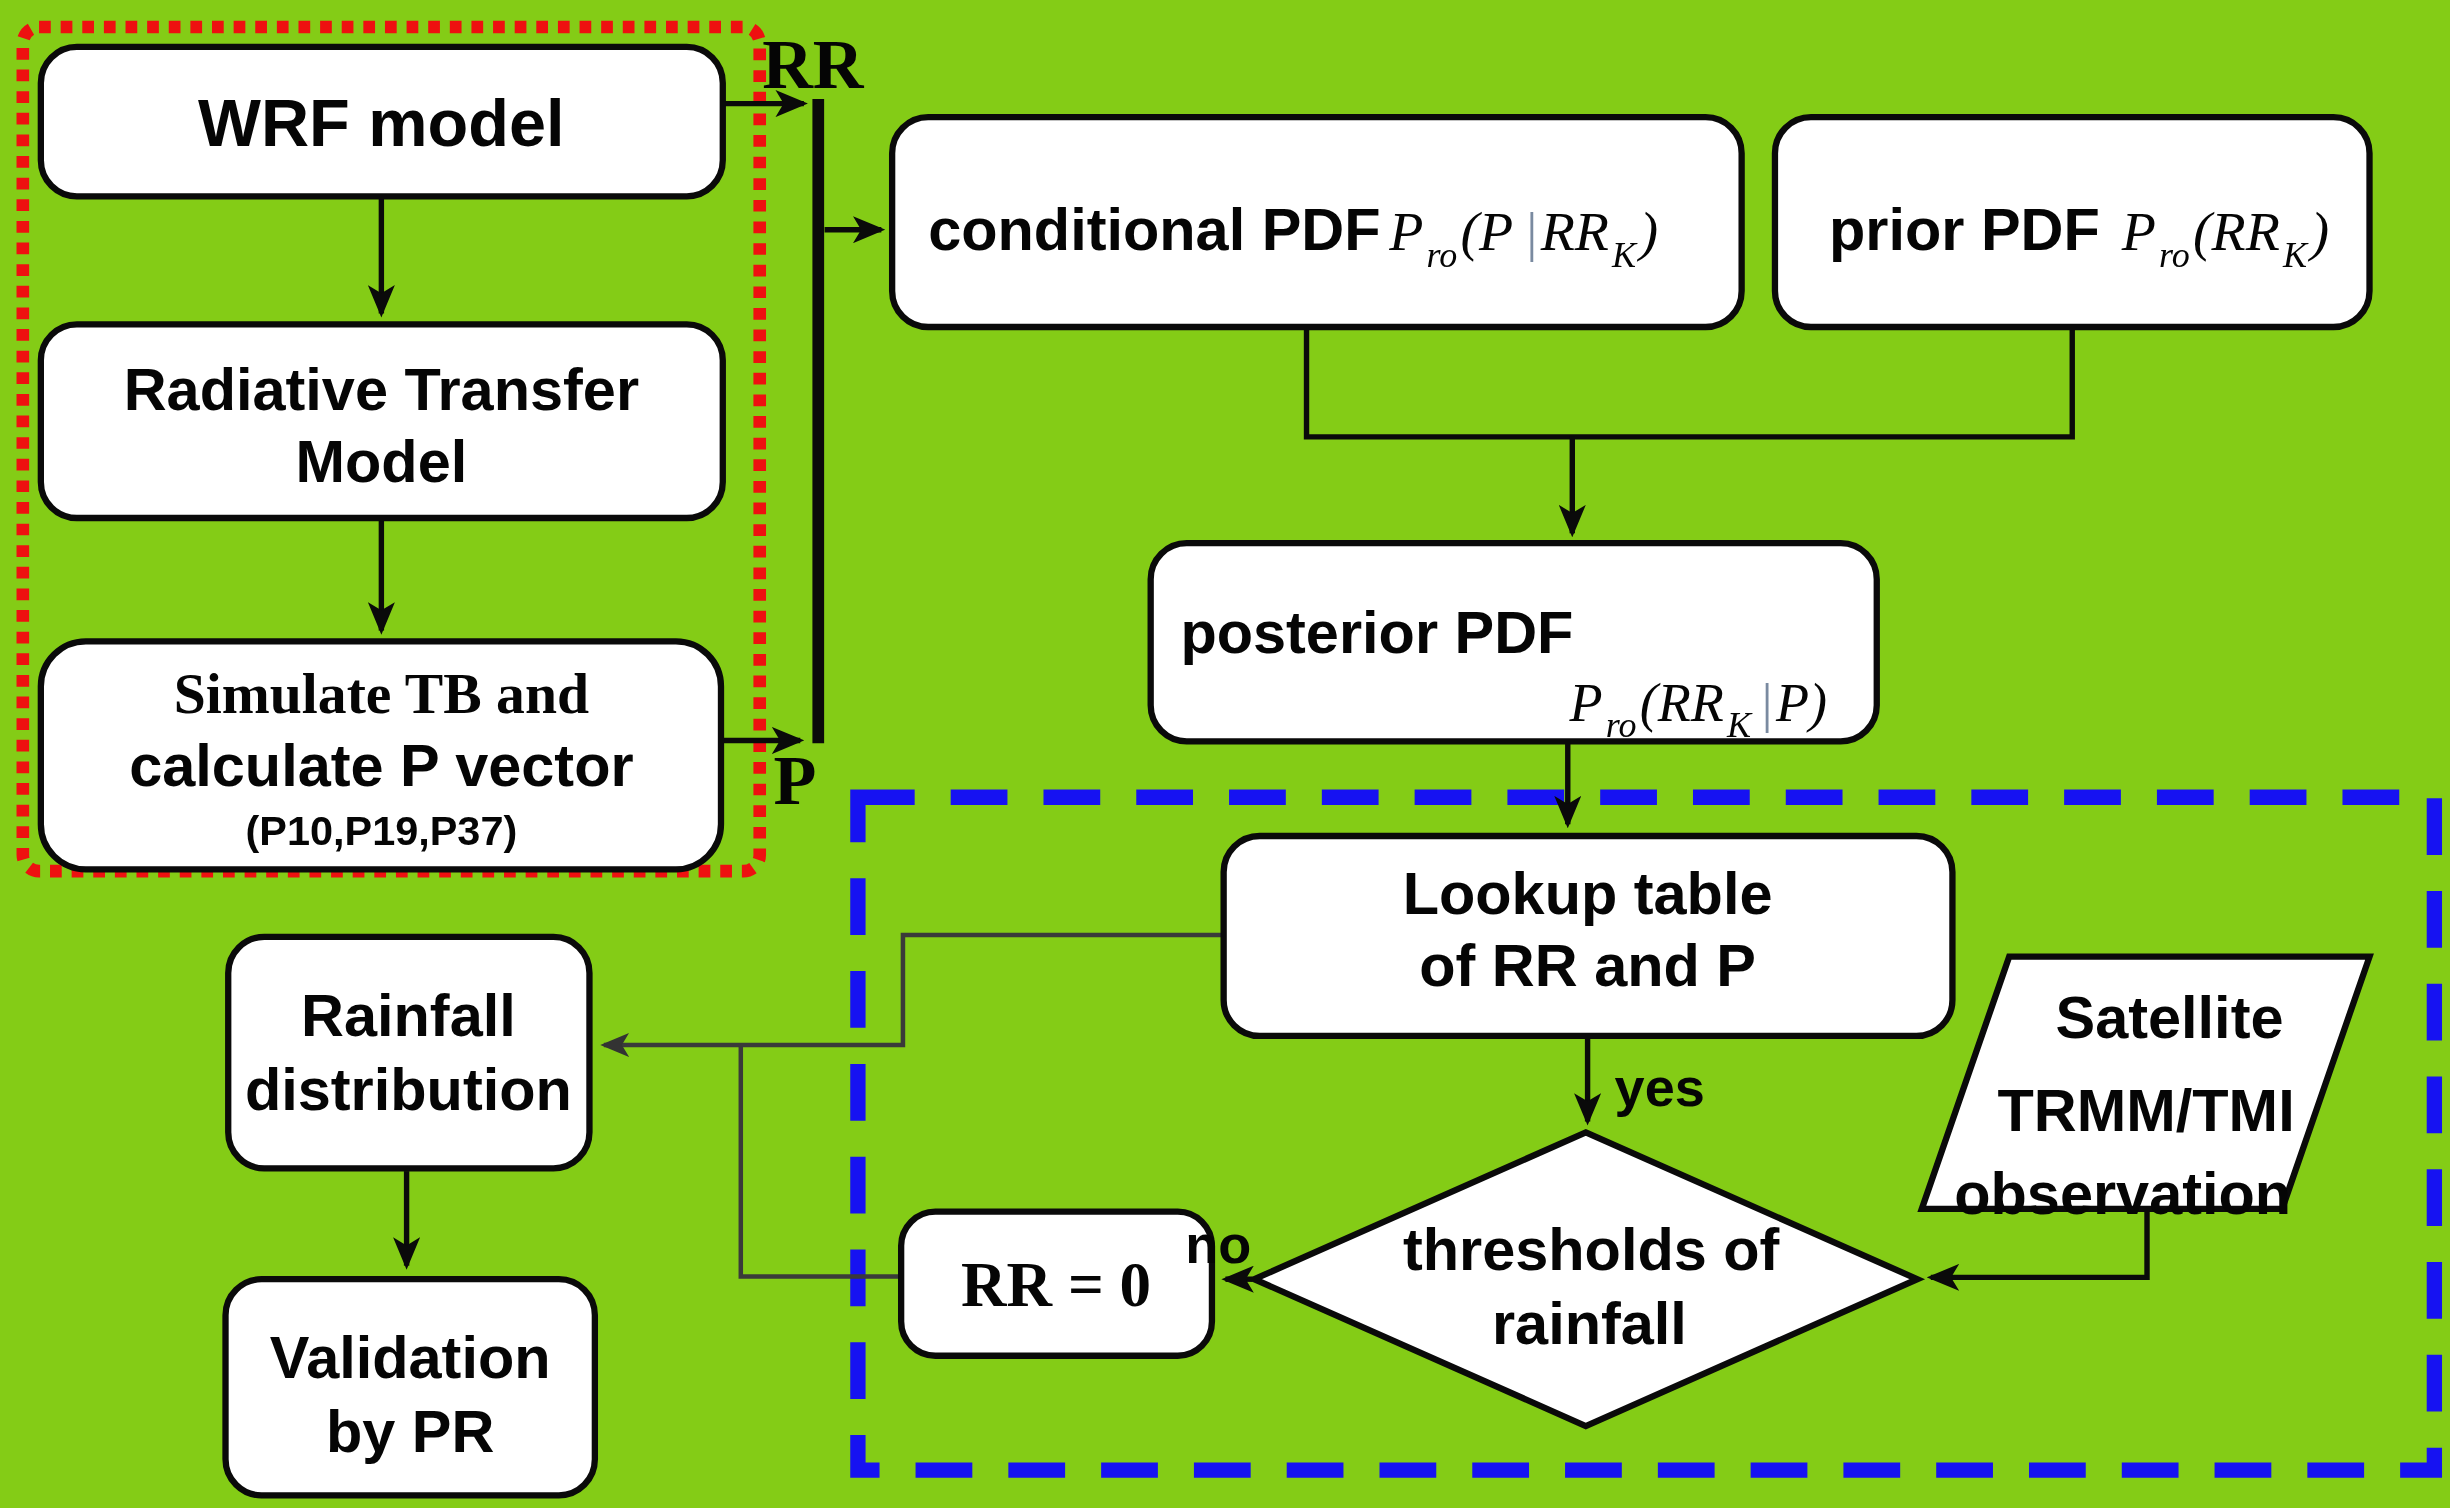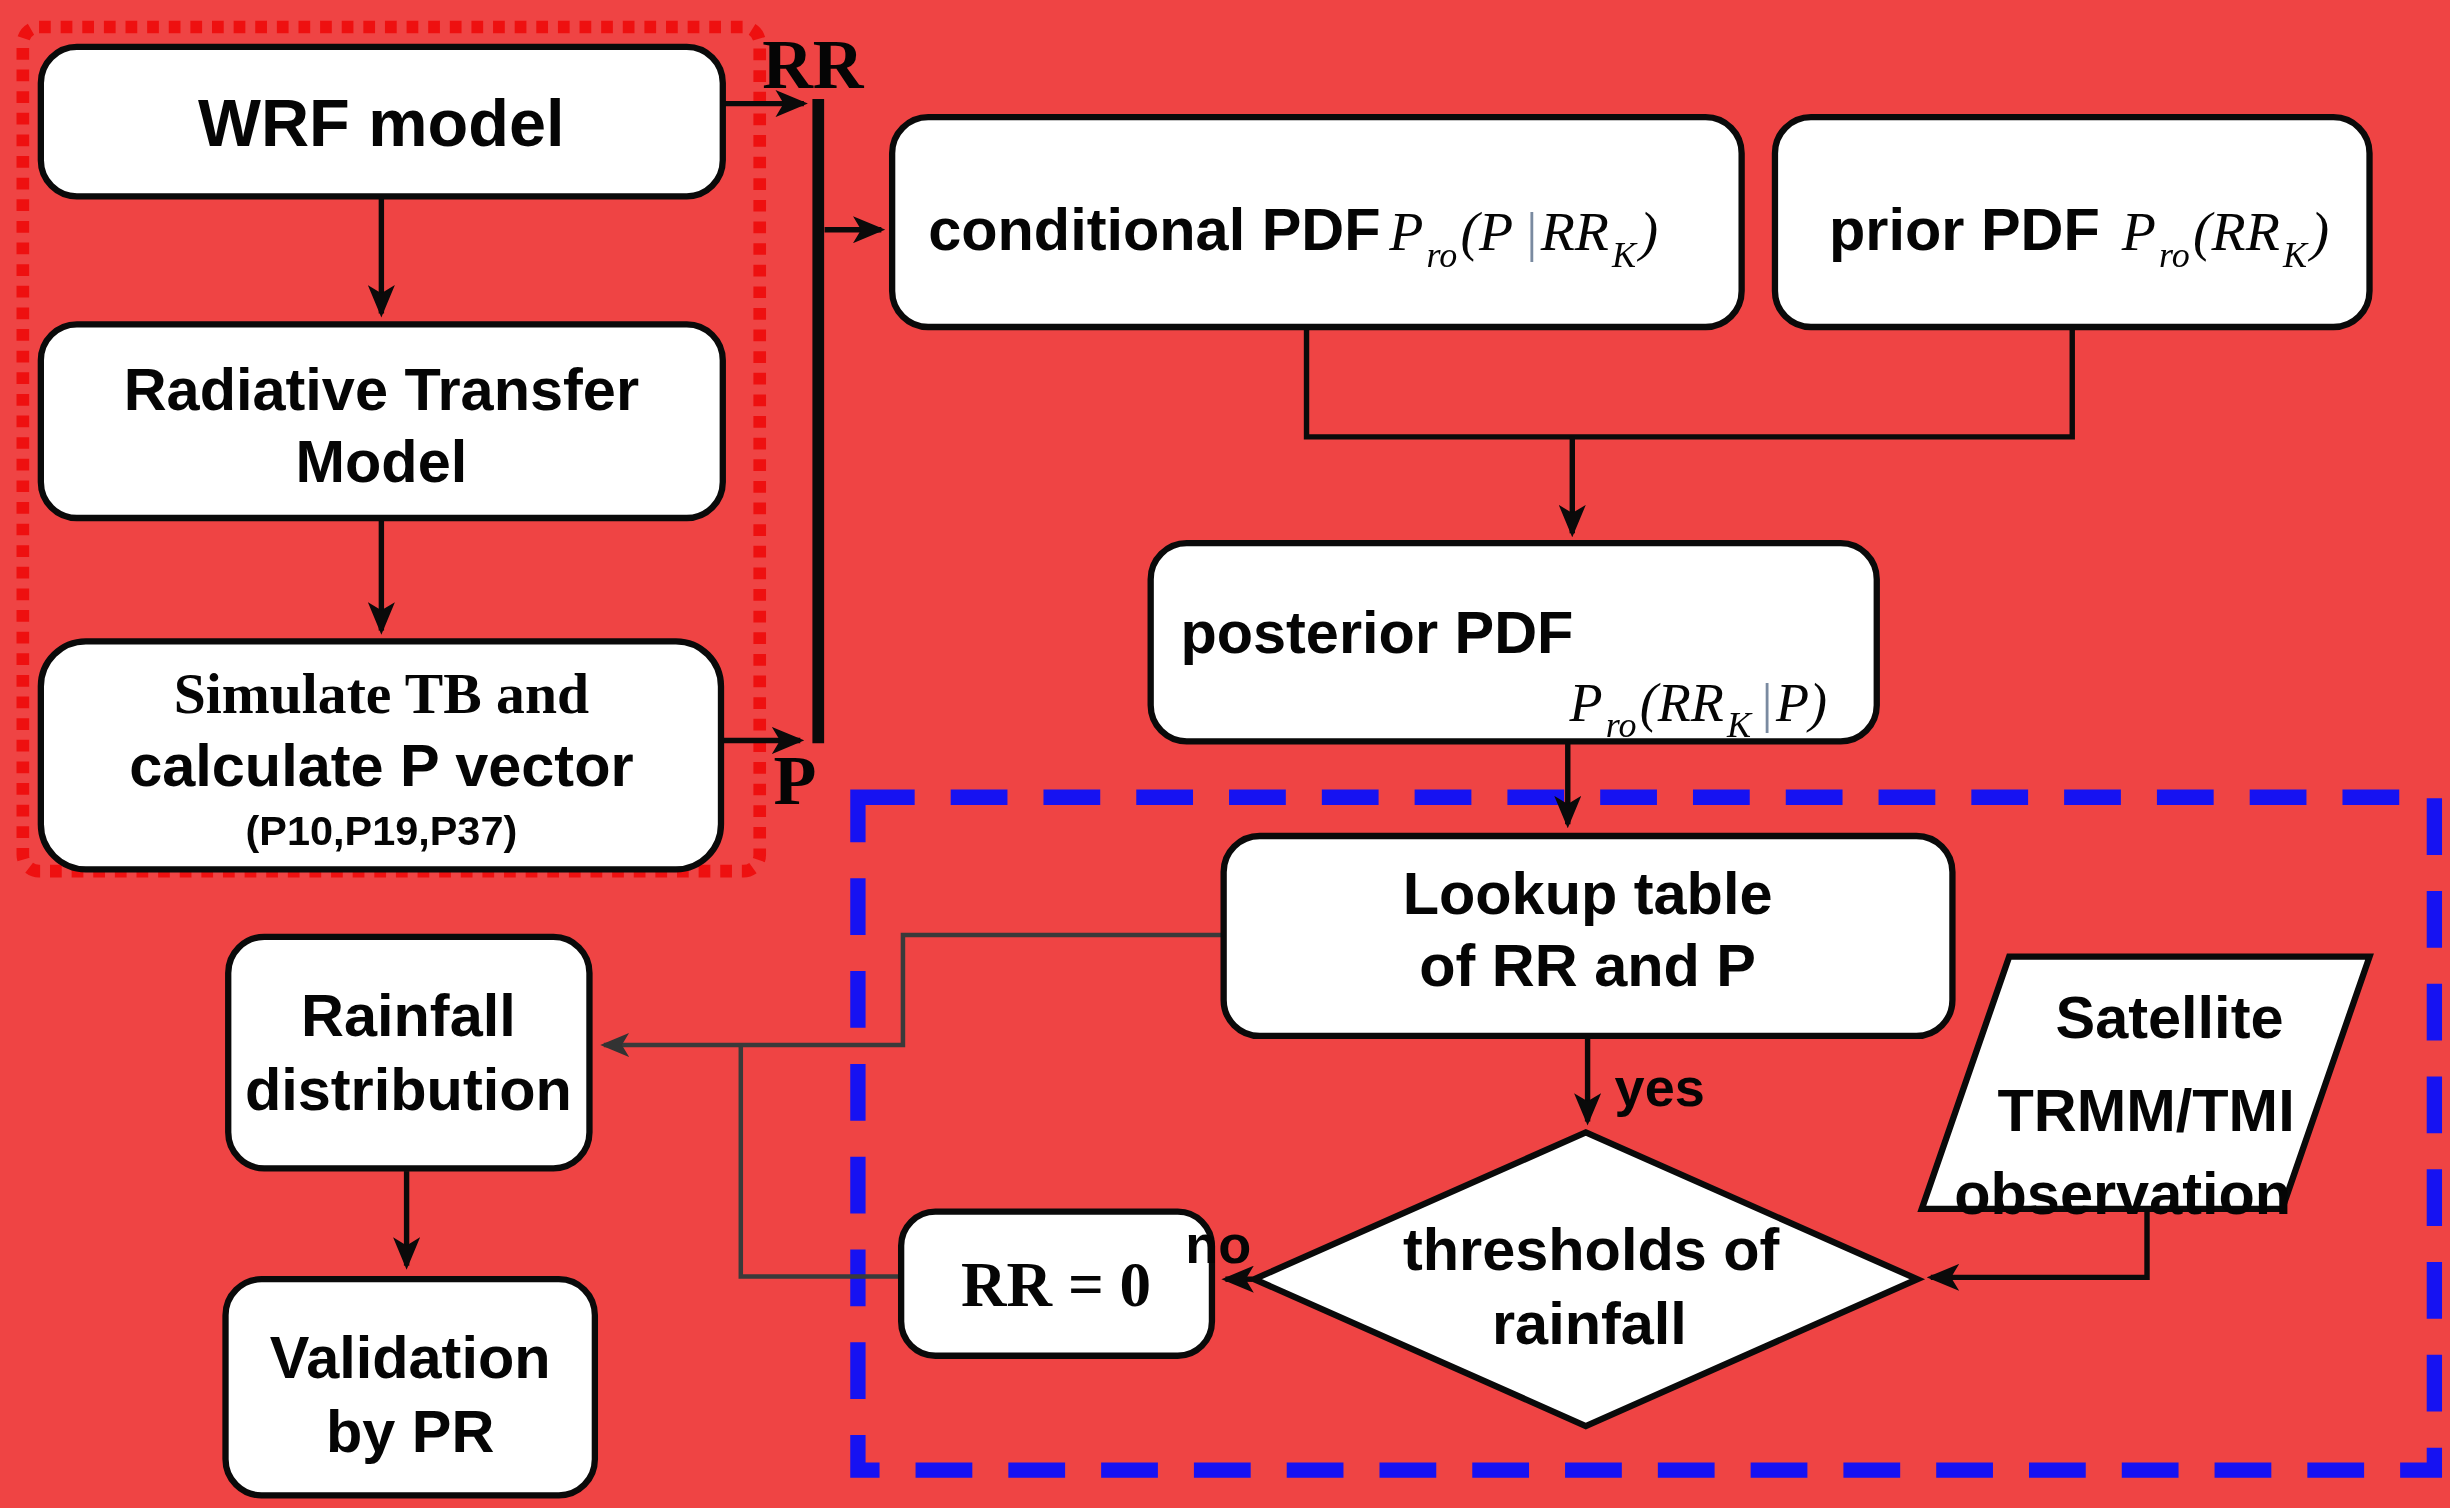--- a/index.html
+++ b/index.html
@@ -1,16 +1,16 @@
 <!DOCTYPE html>
 <html style="font-size:14.4px"><head>
 <meta charset="utf-8">
 <style>
   html,body{margin:0;padding:0;background:#ffffff;}
-  .stage{width:2450px;height:1508px;position:relative;background:#ef4444;}
+  .stage{width:2450px;height:1508px;position:relative;background:#84cc16;}
   svg{display:block;}
   text{fill:#050505;}
   .lbl{font-family:"Liberation Sans",sans-serif;font-weight:bold;font-size:66px;}
   .lbl-wrf{font-size:74px;}
   .lbl-sm{font-size:46px;}
   .serifline{font-family:"Liberation Serif",serif;font-weight:600;font-size:64px;}
   .edge-lbl{font-family:"Liberation Serif",serif;font-weight:600;font-size:78px;}
   .yn-lbl{font-family:"Liberation Sans",sans-serif;font-weight:bold;font-size:60px;}
   .rr0{font-family:"Liberation Serif",serif;font-weight:600;font-size:70px;}
   .fx{font-family:"Liberation Serif",serif;font-style:italic;font-weight:400;font-size:62px;}

